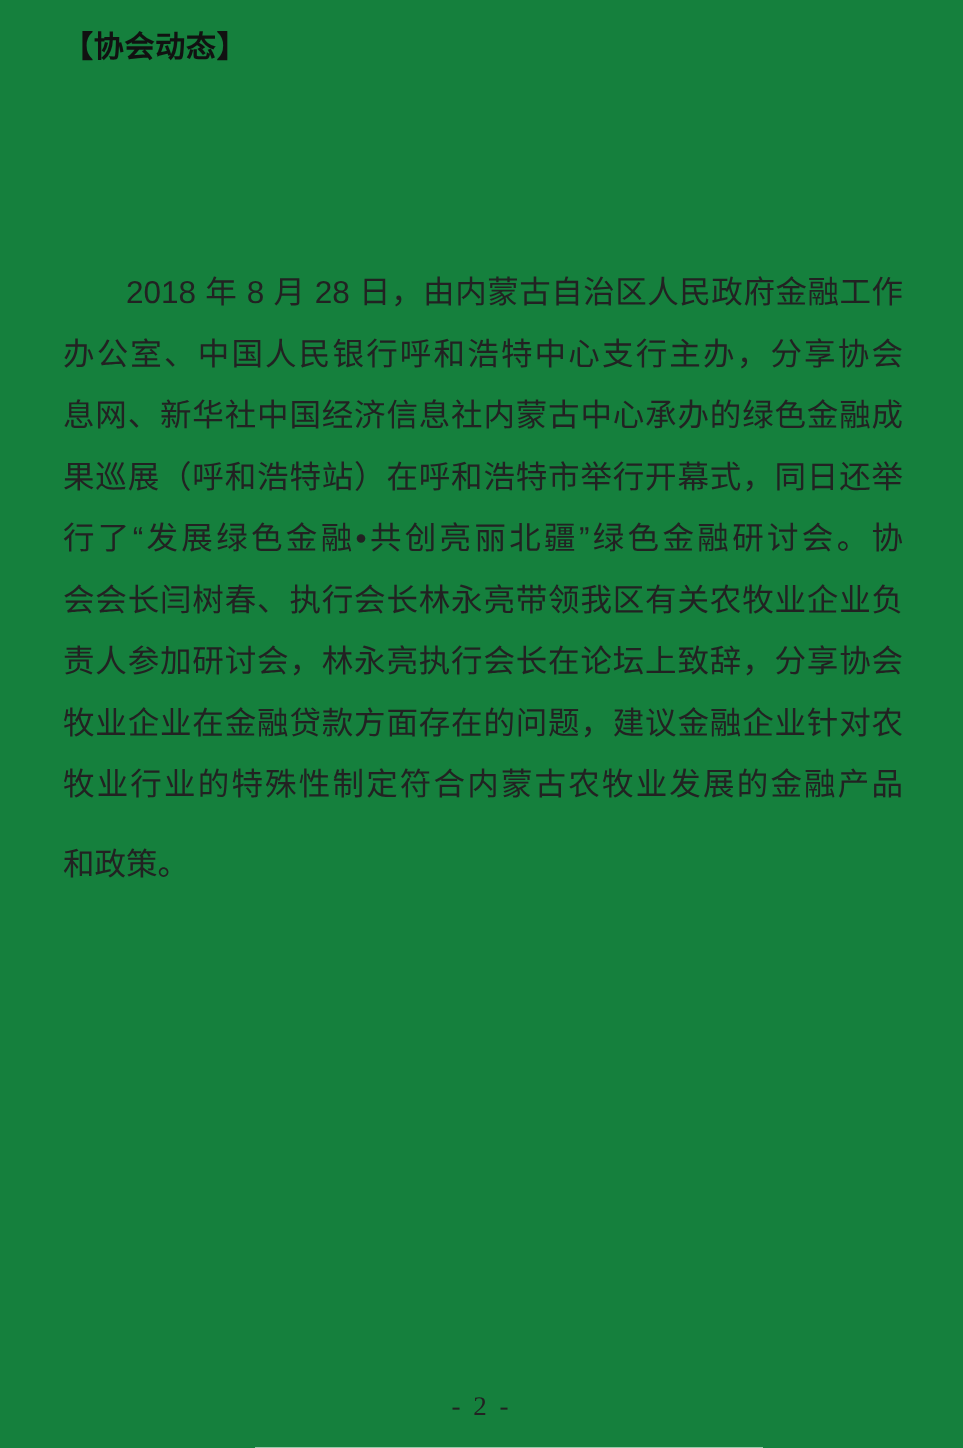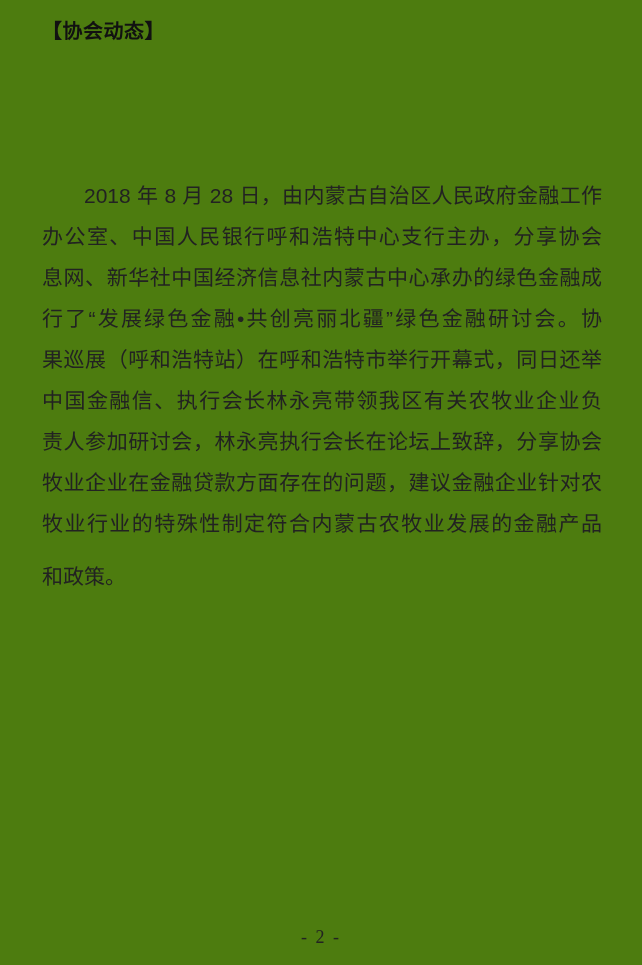--- a/index.html
+++ b/index.html
@@ -4,21 +4,21 @@
 <style>
   html, body {
     margin: 0;
     padding: 0;
     background: #ffffff;
   }
   .page {
     position: relative;
     width: 642px;
     height: 965px;
-    background: #4d7c0f;
+    background: #15803d;
     color: #1a1a1a;
     overflow: hidden;
   }
   .section-tag {
     position: absolute;
     left: 42px;
     top: 15px;
     font-family: "Liberation Sans", "DejaVu Sans", sans-serif;
     font-weight: bold;
     font-size: 20px;
@@ -81,23 +81,23 @@
 
 <div class="page">
 
   <div class="section-tag">【协会动态】</div>
 
 
   <div class="article-body">
       <div class="body-line">2018 年 8 月 28 日，由内蒙古自治区人民政府金融工作</div>
       <div class="body-line">办公室、中国人民银行呼和浩特中心支行主办，分享协会</div>
       <div class="body-line">息网、新华社中国经济信息社内蒙古中心承办的绿色金融成</div>
+      <div class="body-line">果巡展（呼和浩特站）在呼和浩特市举行开幕式，同日还举</div>
       <div class="body-line">行了“发展绿色金融•共创亮丽北疆”绿色金融研讨会。协</div>
-      <div class="body-line">果巡展（呼和浩特站）在呼和浩特市举行开幕式，同日还举</div>
-      <div class="body-line">中国金融信、执行会长林永亮带领我区有关农牧业企业负</div>
+      <div class="body-line">会会长闫树春、执行会长林永亮带领我区有关农牧业企业负</div>
       <div class="body-line">责人参加研讨会，林永亮执行会长在论坛上致辞，分享协会</div>
       <div class="body-line">牧业企业在金融贷款方面存在的问题，建议金融企业针对农</div>
       <div class="body-line">牧业行业的特殊性制定符合内蒙古农牧业发展的金融产品</div>
       <div class="body-line">和政策。</div>
     </div>
 
   <div class="page-footer">- 2 -</div>
 
 </div>
 

